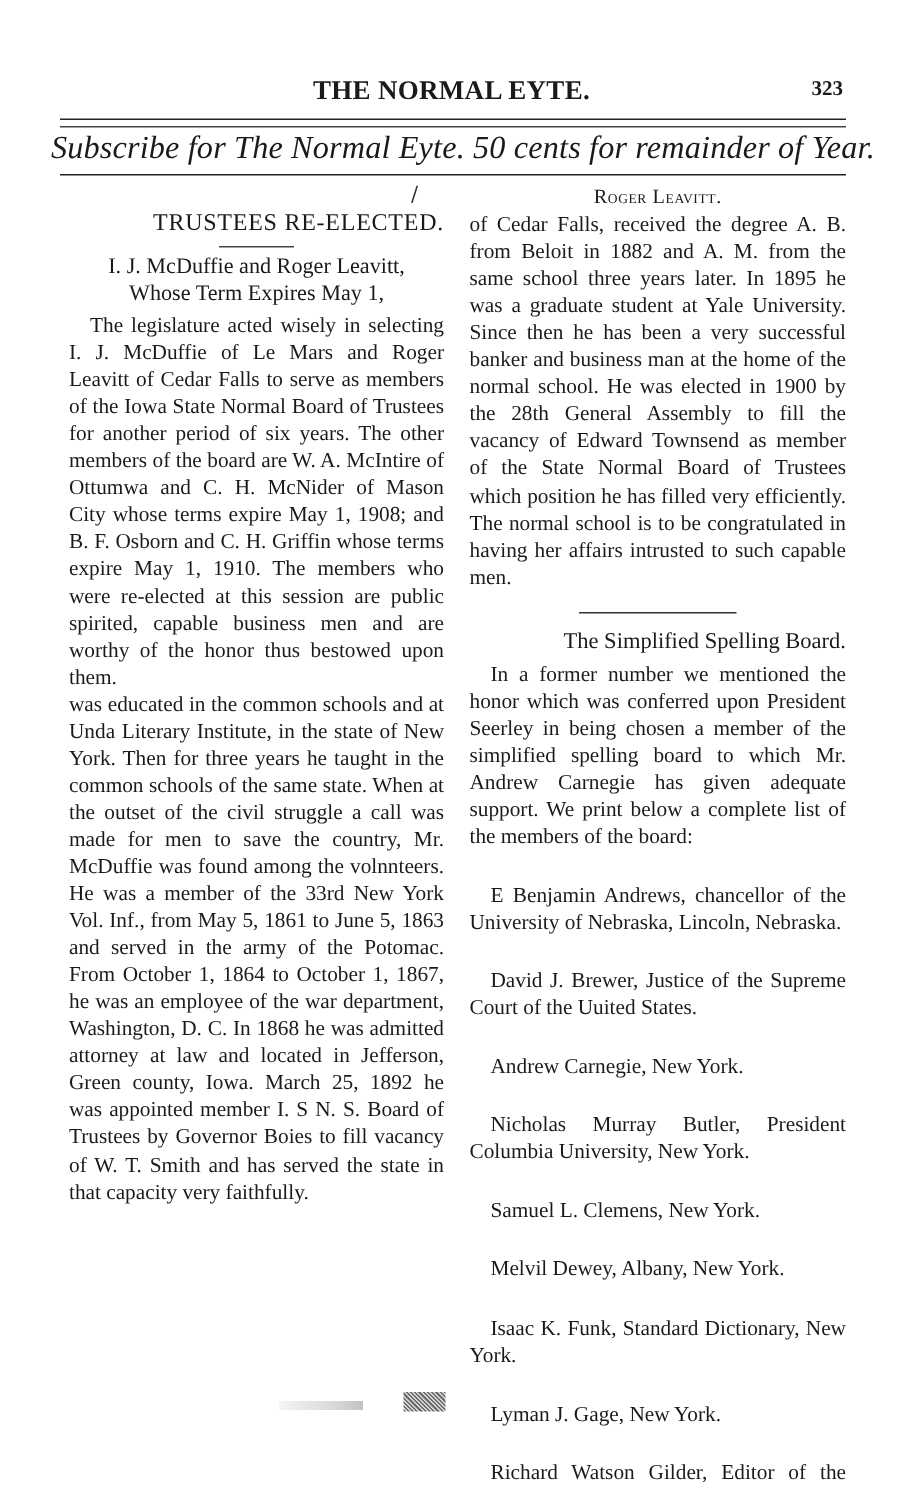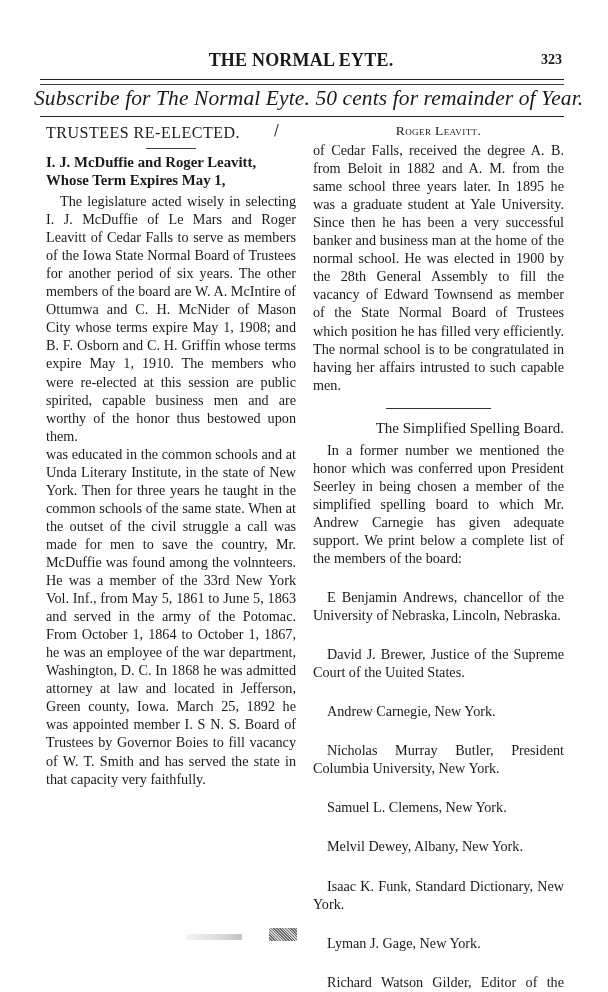--- a/index.html
+++ b/index.html
@@ -18,23 +18,23 @@
        white-space: nowrap; }
   .single-rule { position: absolute; left: 40px; width: 524px; top: 116px; border-top: 1.5px solid #222; }
 
   .col { position: absolute; top: 122px; font-family: "Liberation Serif", serif; font-size: 14.2px;
          line-height: 18.05px; text-align: justify; }
   .col-left { left: 46px; width: 250px; }
   .col-right { left: 313px; width: 251px; }
   .col p { margin: 0; text-indent: 14px; }
   .col p.noindent { text-indent: 0; }
 
-  .section-title { text-align: left; font-size: 16px; letter-spacing: 0.5px; margin: 2px 0 6px 0; }
+  .section-title { text-align: right; font-size: 16px; letter-spacing: 0.5px; margin: 18px 0 6px 0; }
   .title-rule { width: 50px; margin: 0 auto 4px auto; border-top: 1px solid #444; }
-  .headline { text-align: left; font-weight: bold; font-size: 14.8px; line-height: 18px; margin: 0 0 3px 0; }
+  .headline { text-align: center; font-weight: normal; font-size: 14.8px; line-height: 18px; margin: 0 0 3px 0; }
   .headline span { display: block; }
   .byline-caps { text-align: center; font-variant: small-caps; font-size: 13.5px; letter-spacing: 0.4px;
          margin: 9px 0 1px 0; }
   .byline-caps.first { margin-top: 0; }
   .divider { width: 105px; margin: 14px auto 10px auto; border-top: 1.2px solid #333; }
   .sub-title { text-align: right; font-size: 15px; margin: 0 0 4px 0; }
   .member p { text-indent: 14px; margin-top: 21px; }
 
   .mark { position: absolute; font-size: 14px; color: #333; }
   .stamp { position: absolute; left: 269px; top: 928px; width: 28px; height: 13px;

